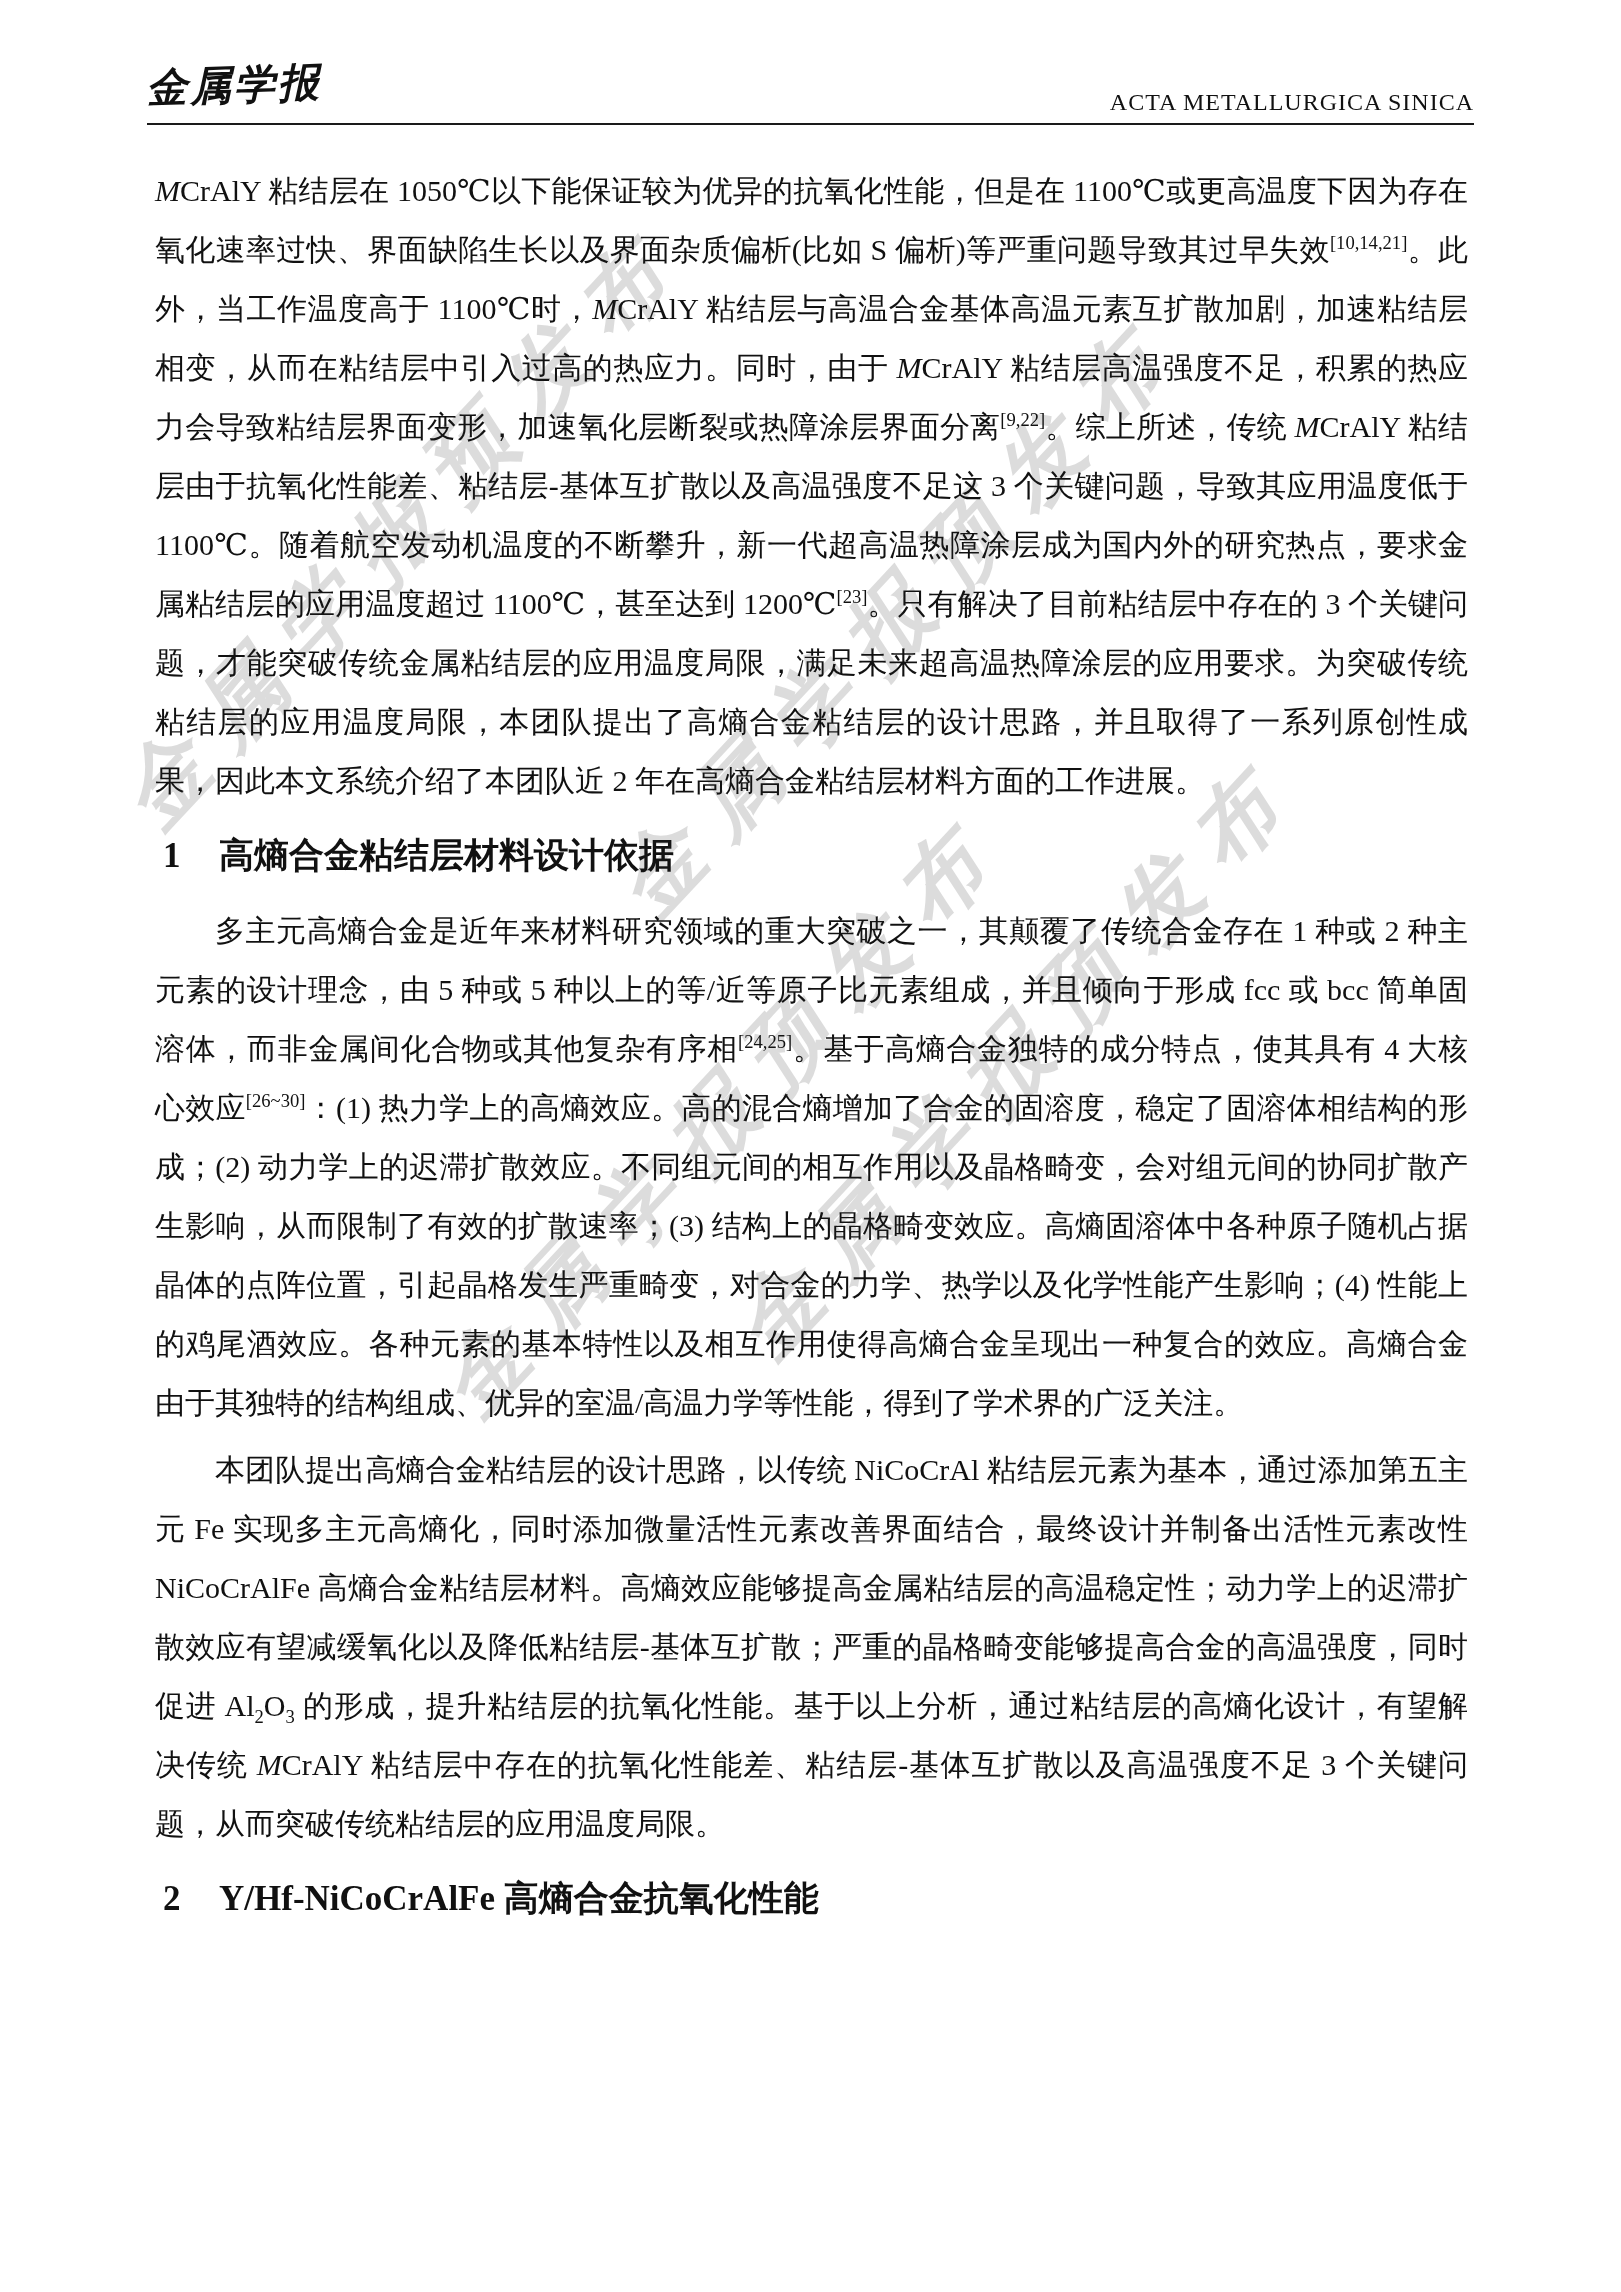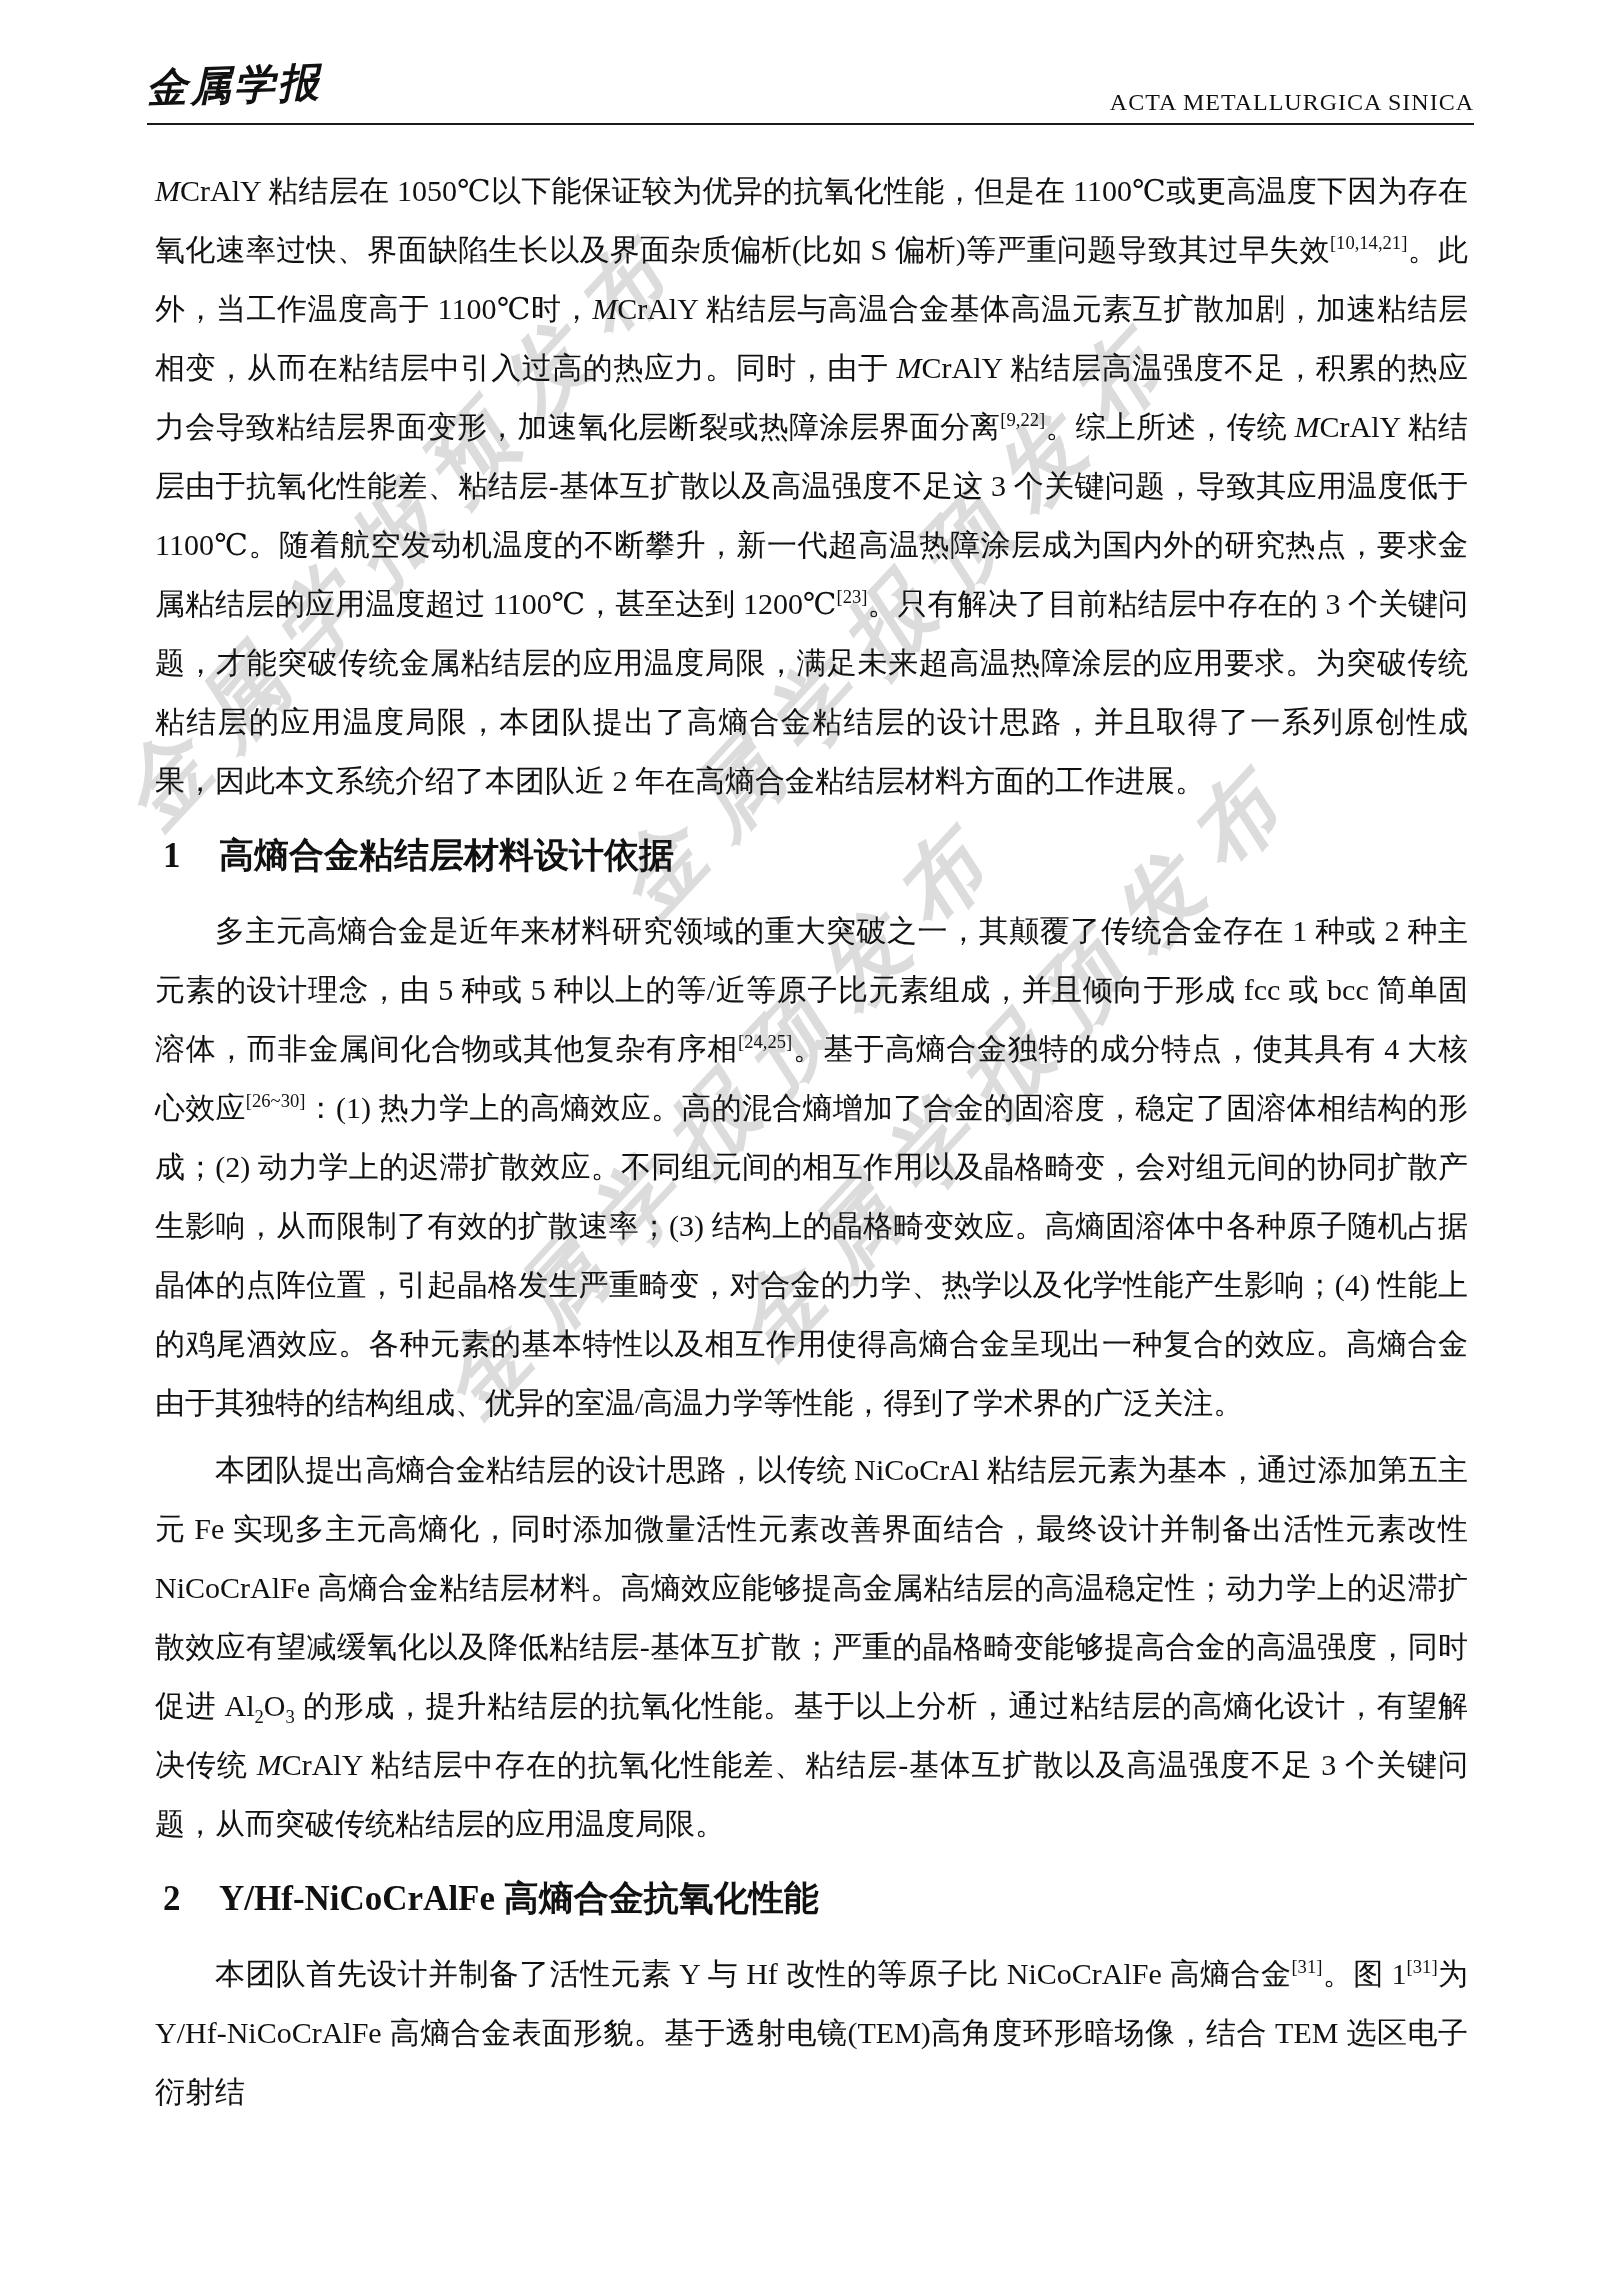--- a/index.html
+++ b/index.html
@@ -68,21 +68,20 @@
   </div>
 
   <div class="rule"></div>
 
   <div class="content">
       <p class="para"><em class="mvar">M</em><span>CrAlY 粘结层在 1050℃以下能保证较为优异的抗氧化性能，但是在 1100℃或更高温度下因为存在氧化速率过快、界面缺陷生长以及界面杂质偏析(比如 S 偏析)等严重问题导致其过早失效</span><sup class="ref">[10,14,21]</sup><span>。此外，当工作温度高于 1100℃时，</span><em class="mvar">M</em><span>CrAlY 粘结层与高温合金基体高温元素互扩散加剧，加速粘结层相变，从而在粘结层中引入过高的热应力。同时，由于 </span><em class="mvar">M</em><span>CrAlY 粘结层高温强度不足，积累的热应力会导致粘结层界面变形，加速氧化层断裂或热障涂层界面分离</span><sup class="ref">[9,22]</sup><span>。综上所述，传统 </span><em class="mvar">M</em><span>CrAlY 粘结层由于抗氧化性能差、粘结层-基体互扩散以及高温强度不足这 3 个关键问题，导致其应用温度低于 1100℃。随着航空发动机温度的不断攀升，新一代超高温热障涂层成为国内外的研究热点，要求金属粘结层的应用温度超过 1100℃，甚至达到 1200℃</span><sup class="ref">[23]</sup><span>。只有解决了目前粘结层中存在的 3 个关键问题，才能突破传统金属粘结层的应用温度局限，满足未来超高温热障涂层的应用要求。为突破传统粘结层的应用温度局限，本团队提出了高熵合金粘结层的设计思路，并且取得了一系列原创性成果，因此本文系统介绍了本团队近 2 年在高熵合金粘结层材料方面的工作进展。</span></p>
       <h2 class="section-heading"><span class="sec-num">1</span><span class="sec-title">高熵合金粘结层材料设计依据</span></h2>
       <p class="para indent"><span>多主元高熵合金是近年来材料研究领域的重大突破之一，其颠覆了传统合金存在 1 种或 2 种主元素的设计理念，由 5 种或 5 种以上的等/近等原子比元素组成，并且倾向于形成 fcc 或 bcc 简单固溶体，而非金属间化合物或其他复杂有序相</span><sup class="ref">[24,25]</sup><span>。基于高熵合金独特的成分特点，使其具有 4 大核心效应</span><sup class="ref">[26~30]</sup><span>：(1) 热力学上的高熵效应。高的混合熵增加了合金的固溶度，稳定了固溶体相结构的形成；(2) 动力学上的迟滞扩散效应。不同组元间的相互作用以及晶格畸变，会对组元间的协同扩散产生影响，从而限制了有效的扩散速率；(3) 结构上的晶格畸变效应。高熵固溶体中各种原子随机占据晶体的点阵位置，引起晶格发生严重畸变，对合金的力学、热学以及化学性能产生影响；(4) 性能上的鸡尾酒效应。各种元素的基本特性以及相互作用使得高熵合金呈现出一种复合的效应。高熵合金由于其独特的结构组成、优异的室温/高温力学等性能，得到了学术界的广泛关注。</span></p>
       <p class="para indent"><span>本团队提出高熵合金粘结层的设计思路，以传统 NiCoCrAl 粘结层元素为基本，通过添加第五主元 Fe 实现多主元高熵化，同时添加微量活性元素改善界面结合，最终设计并制备出活性元素改性 NiCoCrAlFe 高熵合金粘结层材料。高熵效应能够提高金属粘结层的高温稳定性；动力学上的迟滞扩散效应有望减缓氧化以及降低粘结层-基体互扩散；严重的晶格畸变能够提高合金的高温强度，同时促进 Al</span><sub class="chem">2</sub><span>O</span><sub class="chem">3</sub><span> 的形成，提升粘结层的抗氧化性能。基于以上分析，通过粘结层的高熵化设计，有望解决传统 </span><em class="mvar">M</em><span>CrAlY 粘结层中存在的抗氧化性能差、粘结层-基体互扩散以及高温强度不足 3 个关键问题，从而突破传统粘结层的应用温度局限。</span></p>
       <h2 class="section-heading"><span class="sec-num">2</span><span class="sec-title">Y/Hf-NiCoCrAlFe 高熵合金抗氧化性能</span></h2>
-      <p class="para indent"><span>本团队首先设计并制备了活性元素 Y 与 Hf 改性的等原子比 NiCoCrAlFe 高熵合金</span><sup class="ref">[31]</sup><span>。图 1</span><sup class="ref">[31]</sup><span>为 Y/Hf-NiCoCrAlFe 高熵合金表面形貌。基于透射电镜(TEM)高角度环形暗场像，结合 TEM 选区电子衍射结</span></p>
     </div>
 
   <div class="watermark-layer">
     <div class="watermark wm1">金属学报预发布</div>
     <div class="watermark wm2">金属学报预发布</div>
     <div class="watermark wm3">金属学报预发布</div>
     <div class="watermark wm4">金属学报预发布</div>
   </div>
 
 </div>

